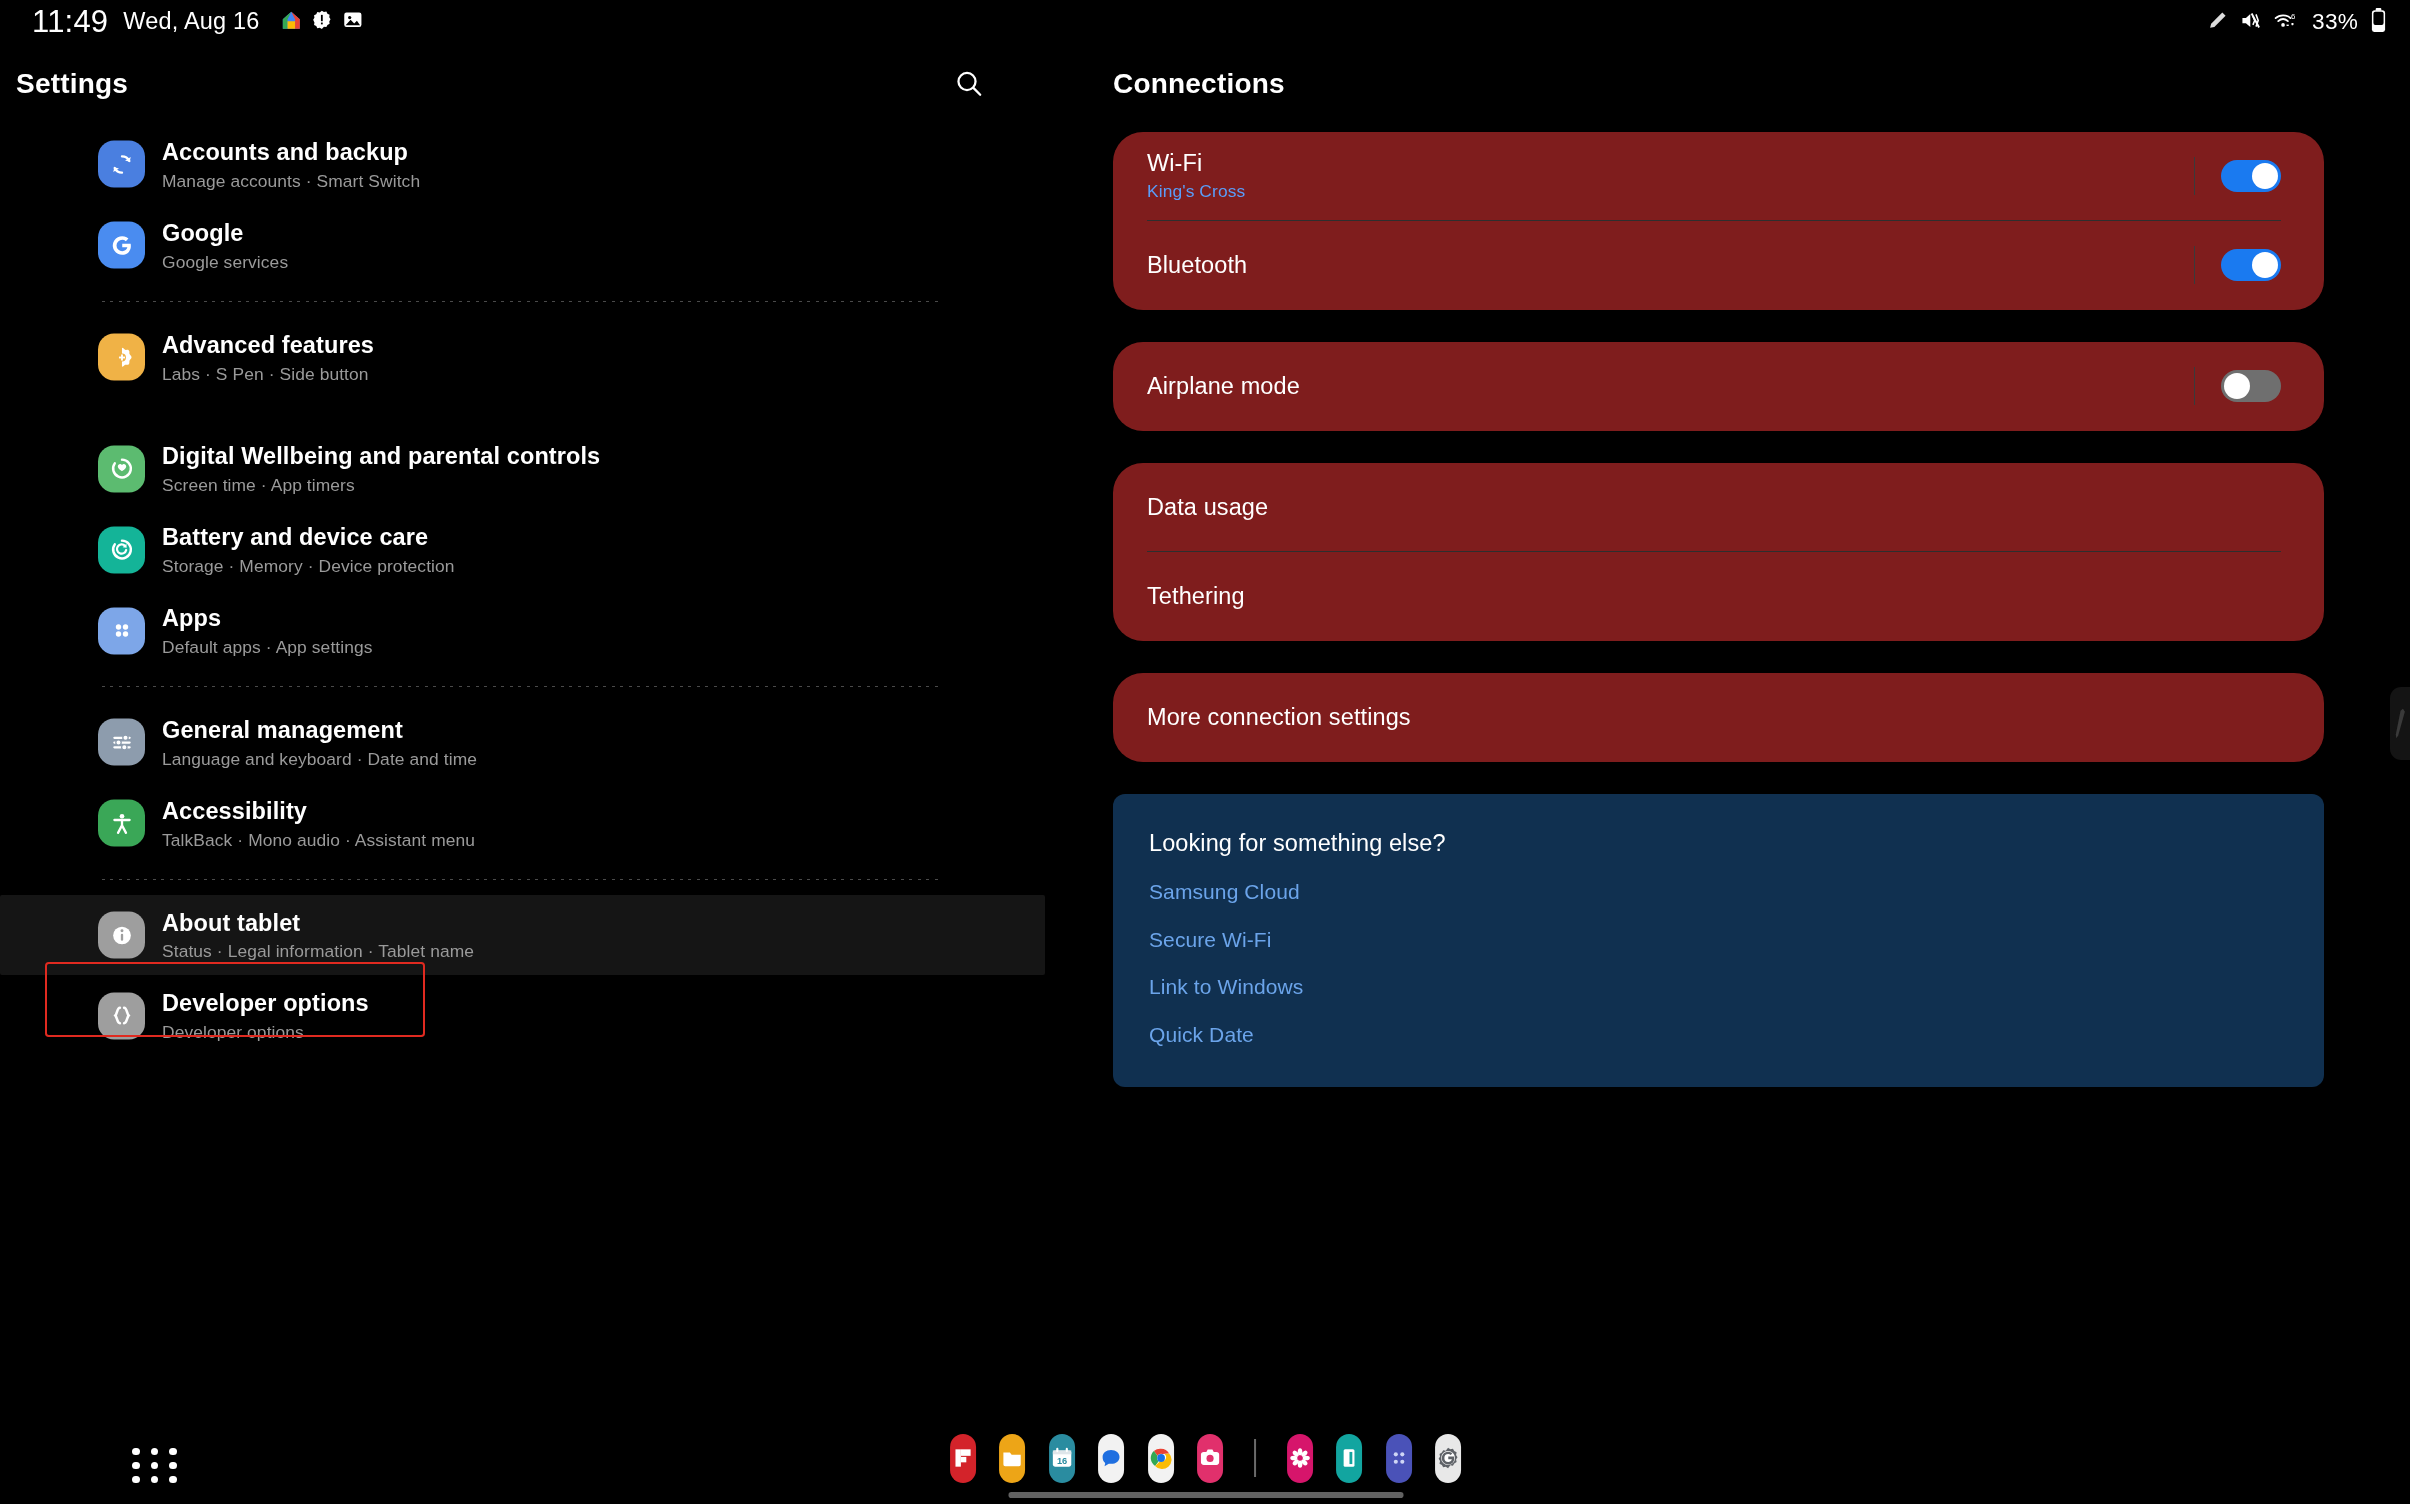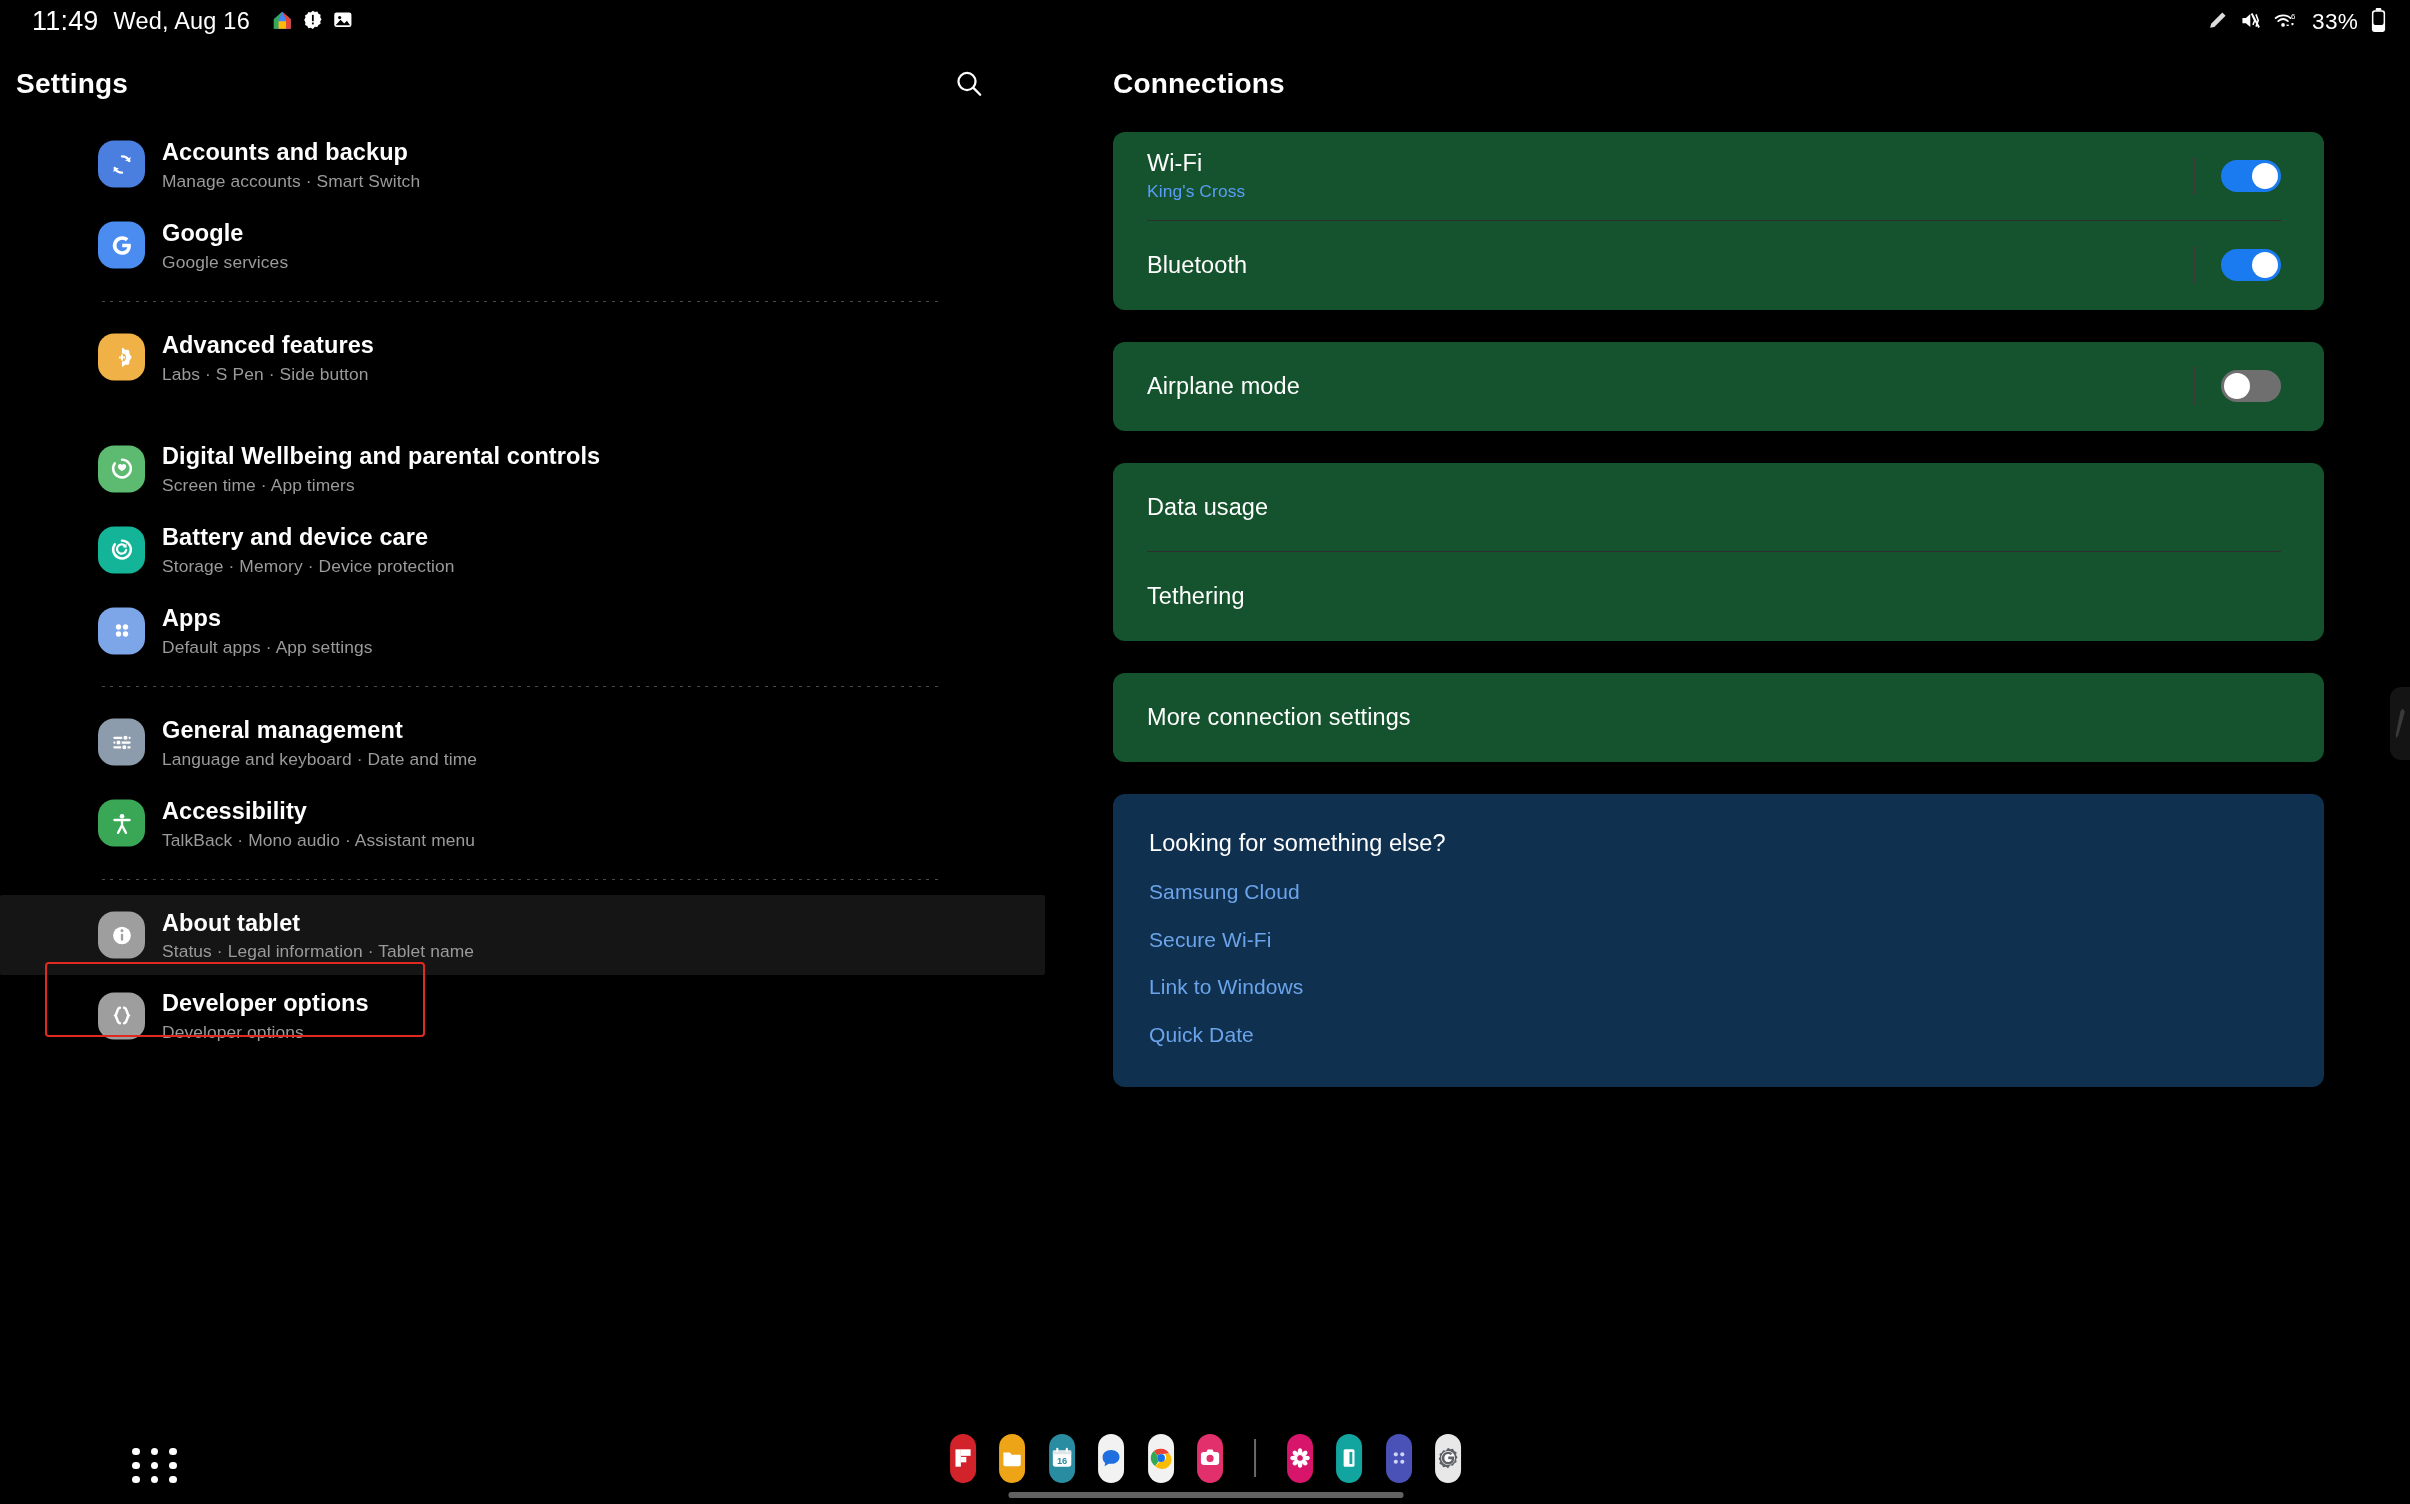--- a/index.html
+++ b/index.html
@@ -10,21 +10,21 @@
   }
   .screen{ position:relative; width:2411px; height:1505px; background:#000; }
 
   
   .statusbar{
     position:absolute; top:0; left:0; width:2411px; height:43px;
     display:flex; align-items:center; justify-content:space-between;
     padding:0 24.5px 0 32px; color:#fff;
   }
   .sb-left{ display:flex; align-items:center; gap:15px; }
-  .sb-time{ font-size:27px; font-weight:400; letter-spacing:0.2px; }
+  .sb-time{ font-size:31px; font-weight:400; letter-spacing:0.2px; }
   .sb-date{ font-size:23.5px; font-weight:400; letter-spacing:0.2px; }
   .sb-icons{ display:flex; align-items:center; gap:8.5px; margin-left:5.6px; }
   .sb-right{ display:flex; align-items:center; gap:11.3px; }
   .sb-batt{ font-size:22.6px; font-weight:400; letter-spacing:0.3px; }
 
   
   .panes{ position:absolute; top:43px; left:0; width:2411px; height:1384px; display:flex; }
   .pane-left{ width:1045px; height:100%; position:relative; }
   .pane-right{ flex:1; height:100%; position:relative; }
 
@@ -67,21 +67,21 @@
   .hl-box{
     position:absolute; border:2.8px solid #e02a20; border-radius:3.8px;
     pointer-events:none;
   }
 
   
   .right-head{ height:81px; display:flex; align-items:center; padding-left:68px; }
   .right-title{ font-size:28px; font-weight:700; color:#fff; letter-spacing:0.2px; }
   .rcontent{ padding:7.5px 87px 0 68px; }
   .card{
-    background:#14532d; border-radius:12px; overflow:hidden; margin-bottom:32px;
+    background:#7f1d1d; border-radius:30px; overflow:hidden; margin-bottom:32px;
   }
   .crow{
     position:relative; display:flex; align-items:center; justify-content:space-between;
     padding:0 43px 0 34px; min-height:89px;
   }
   .crow .lbl{ display:flex; flex-direction:column; }
   .crow .lbl .l1{ font-size:23.5px; color:#fff; letter-spacing:0.1px; }
   .crow .lbl .l2{ font-size:17.4px; color:#5a9df8; margin-top:3.8px; letter-spacing:0.1px; }
   .crow .inner-div{
     position:absolute; left:34px; right:43px; bottom:0; height:0.9px; background:#2e2e2e;

